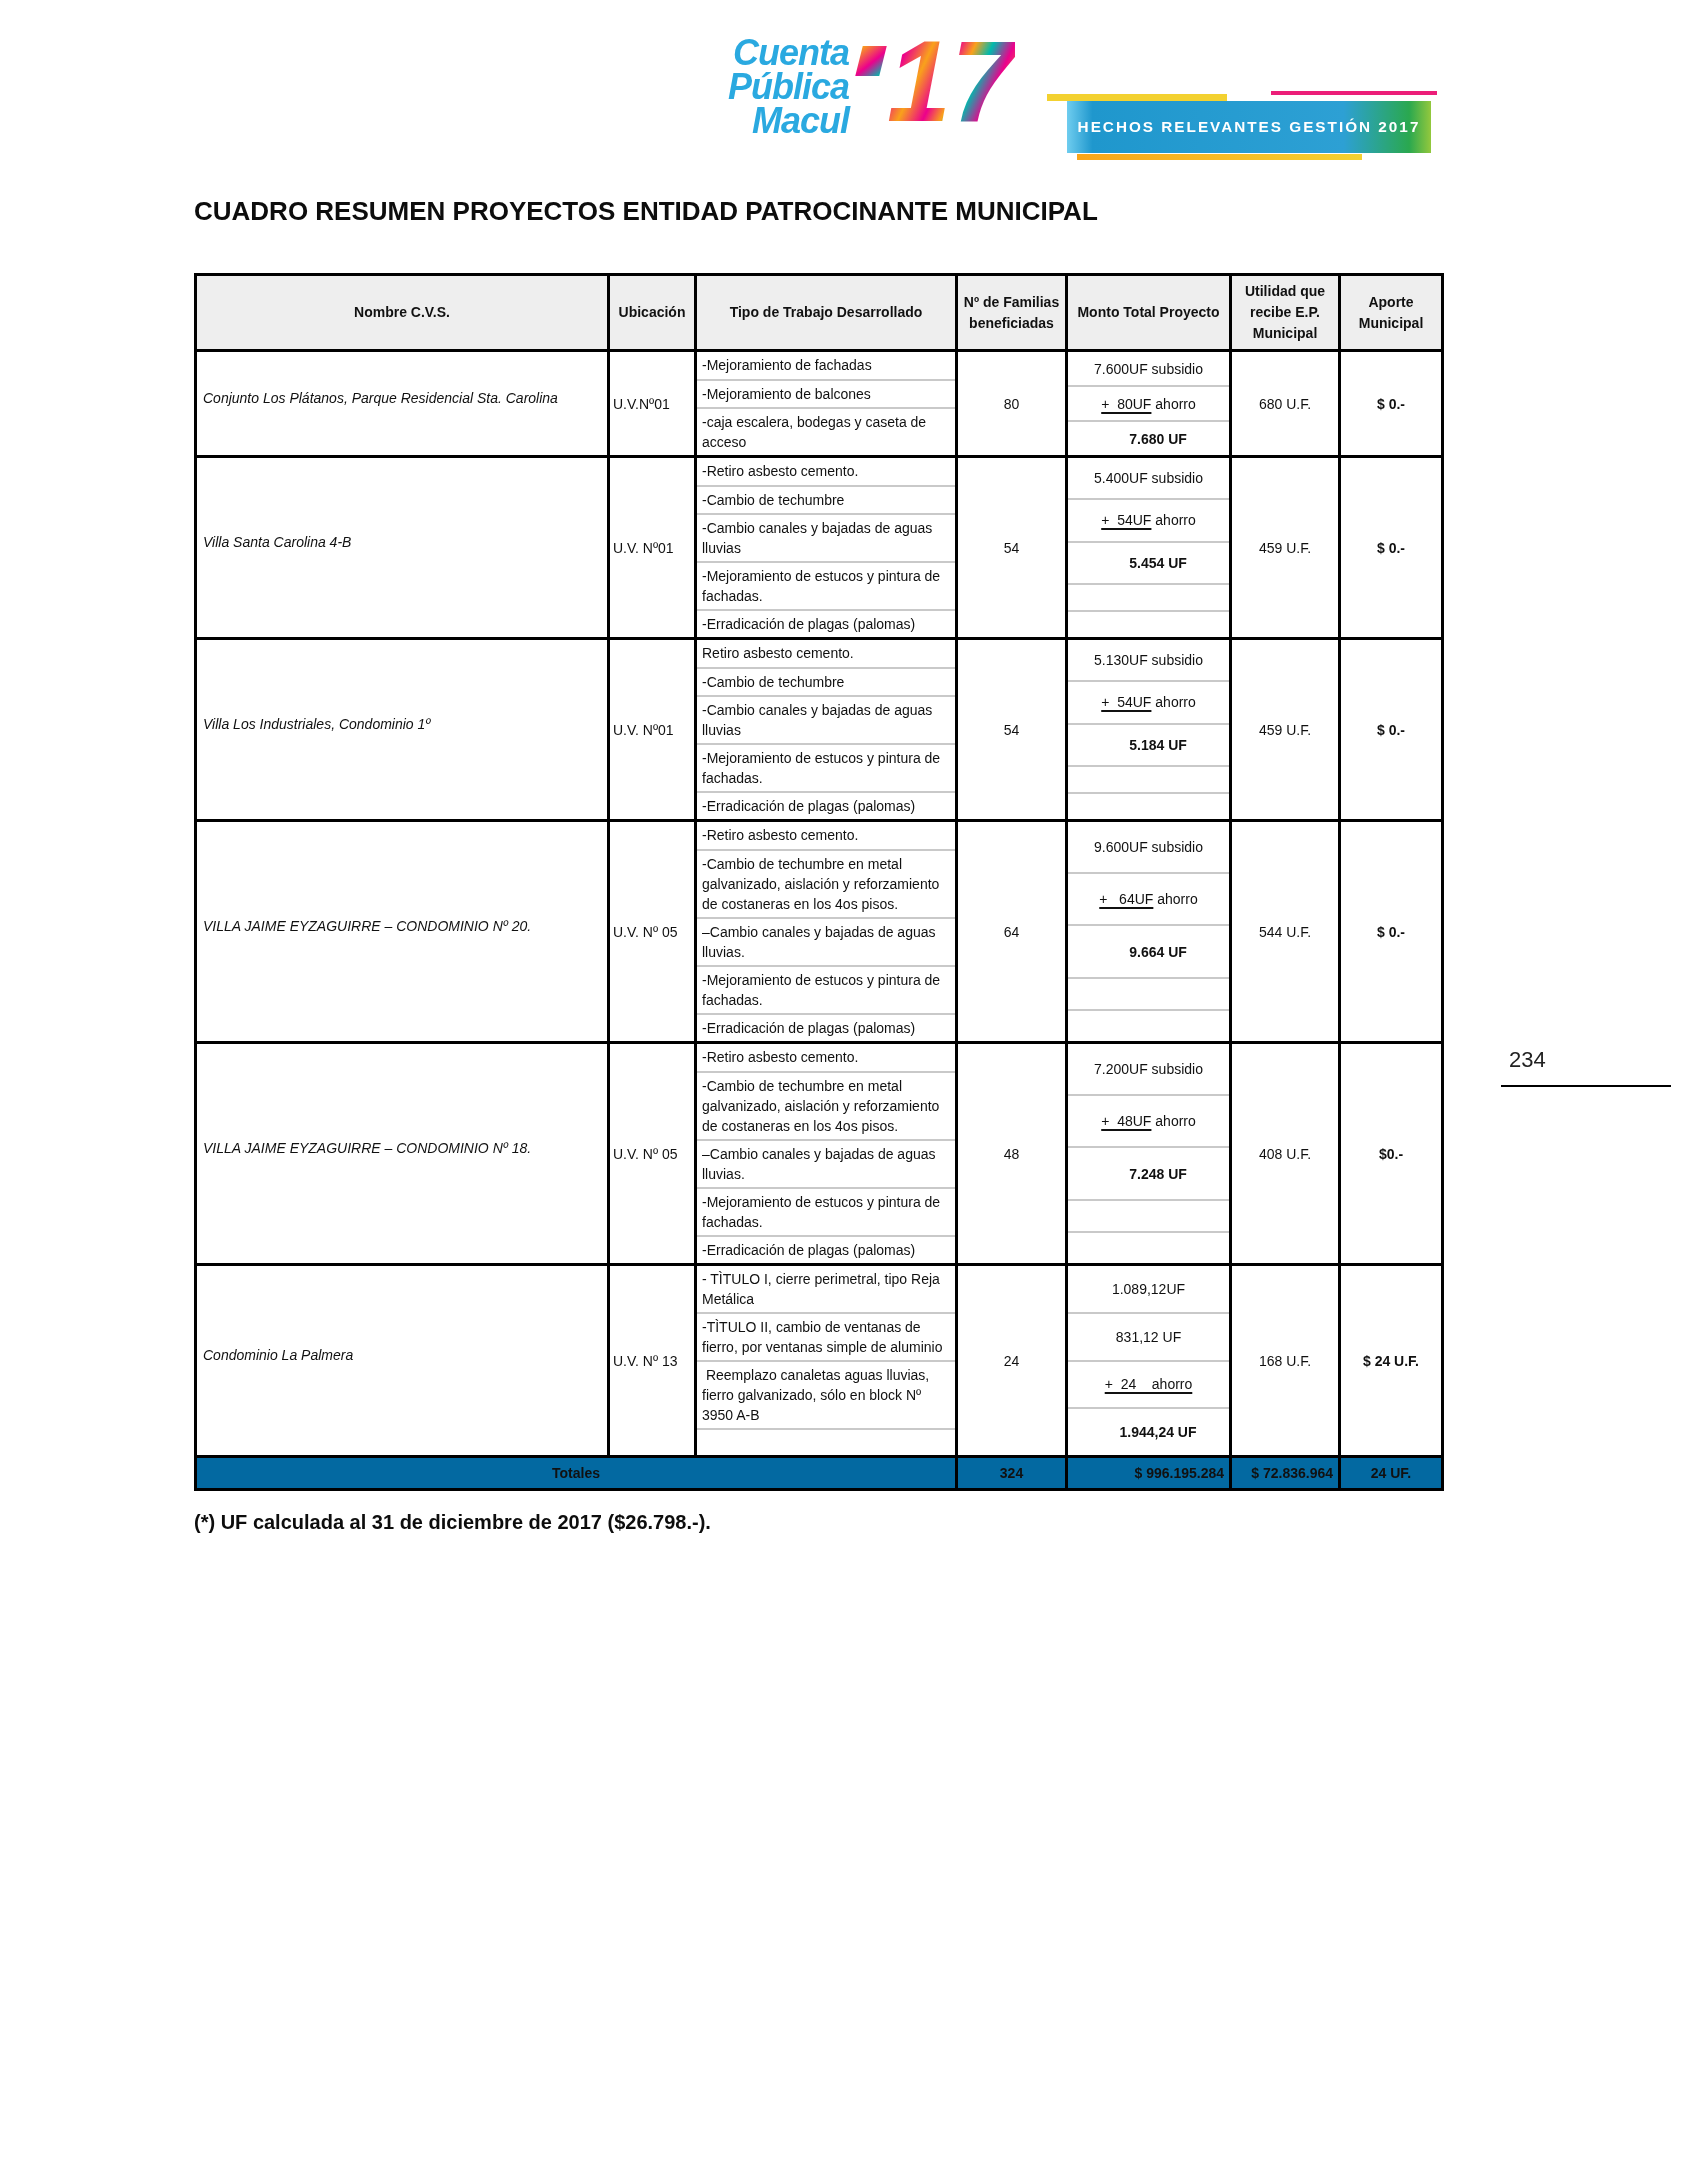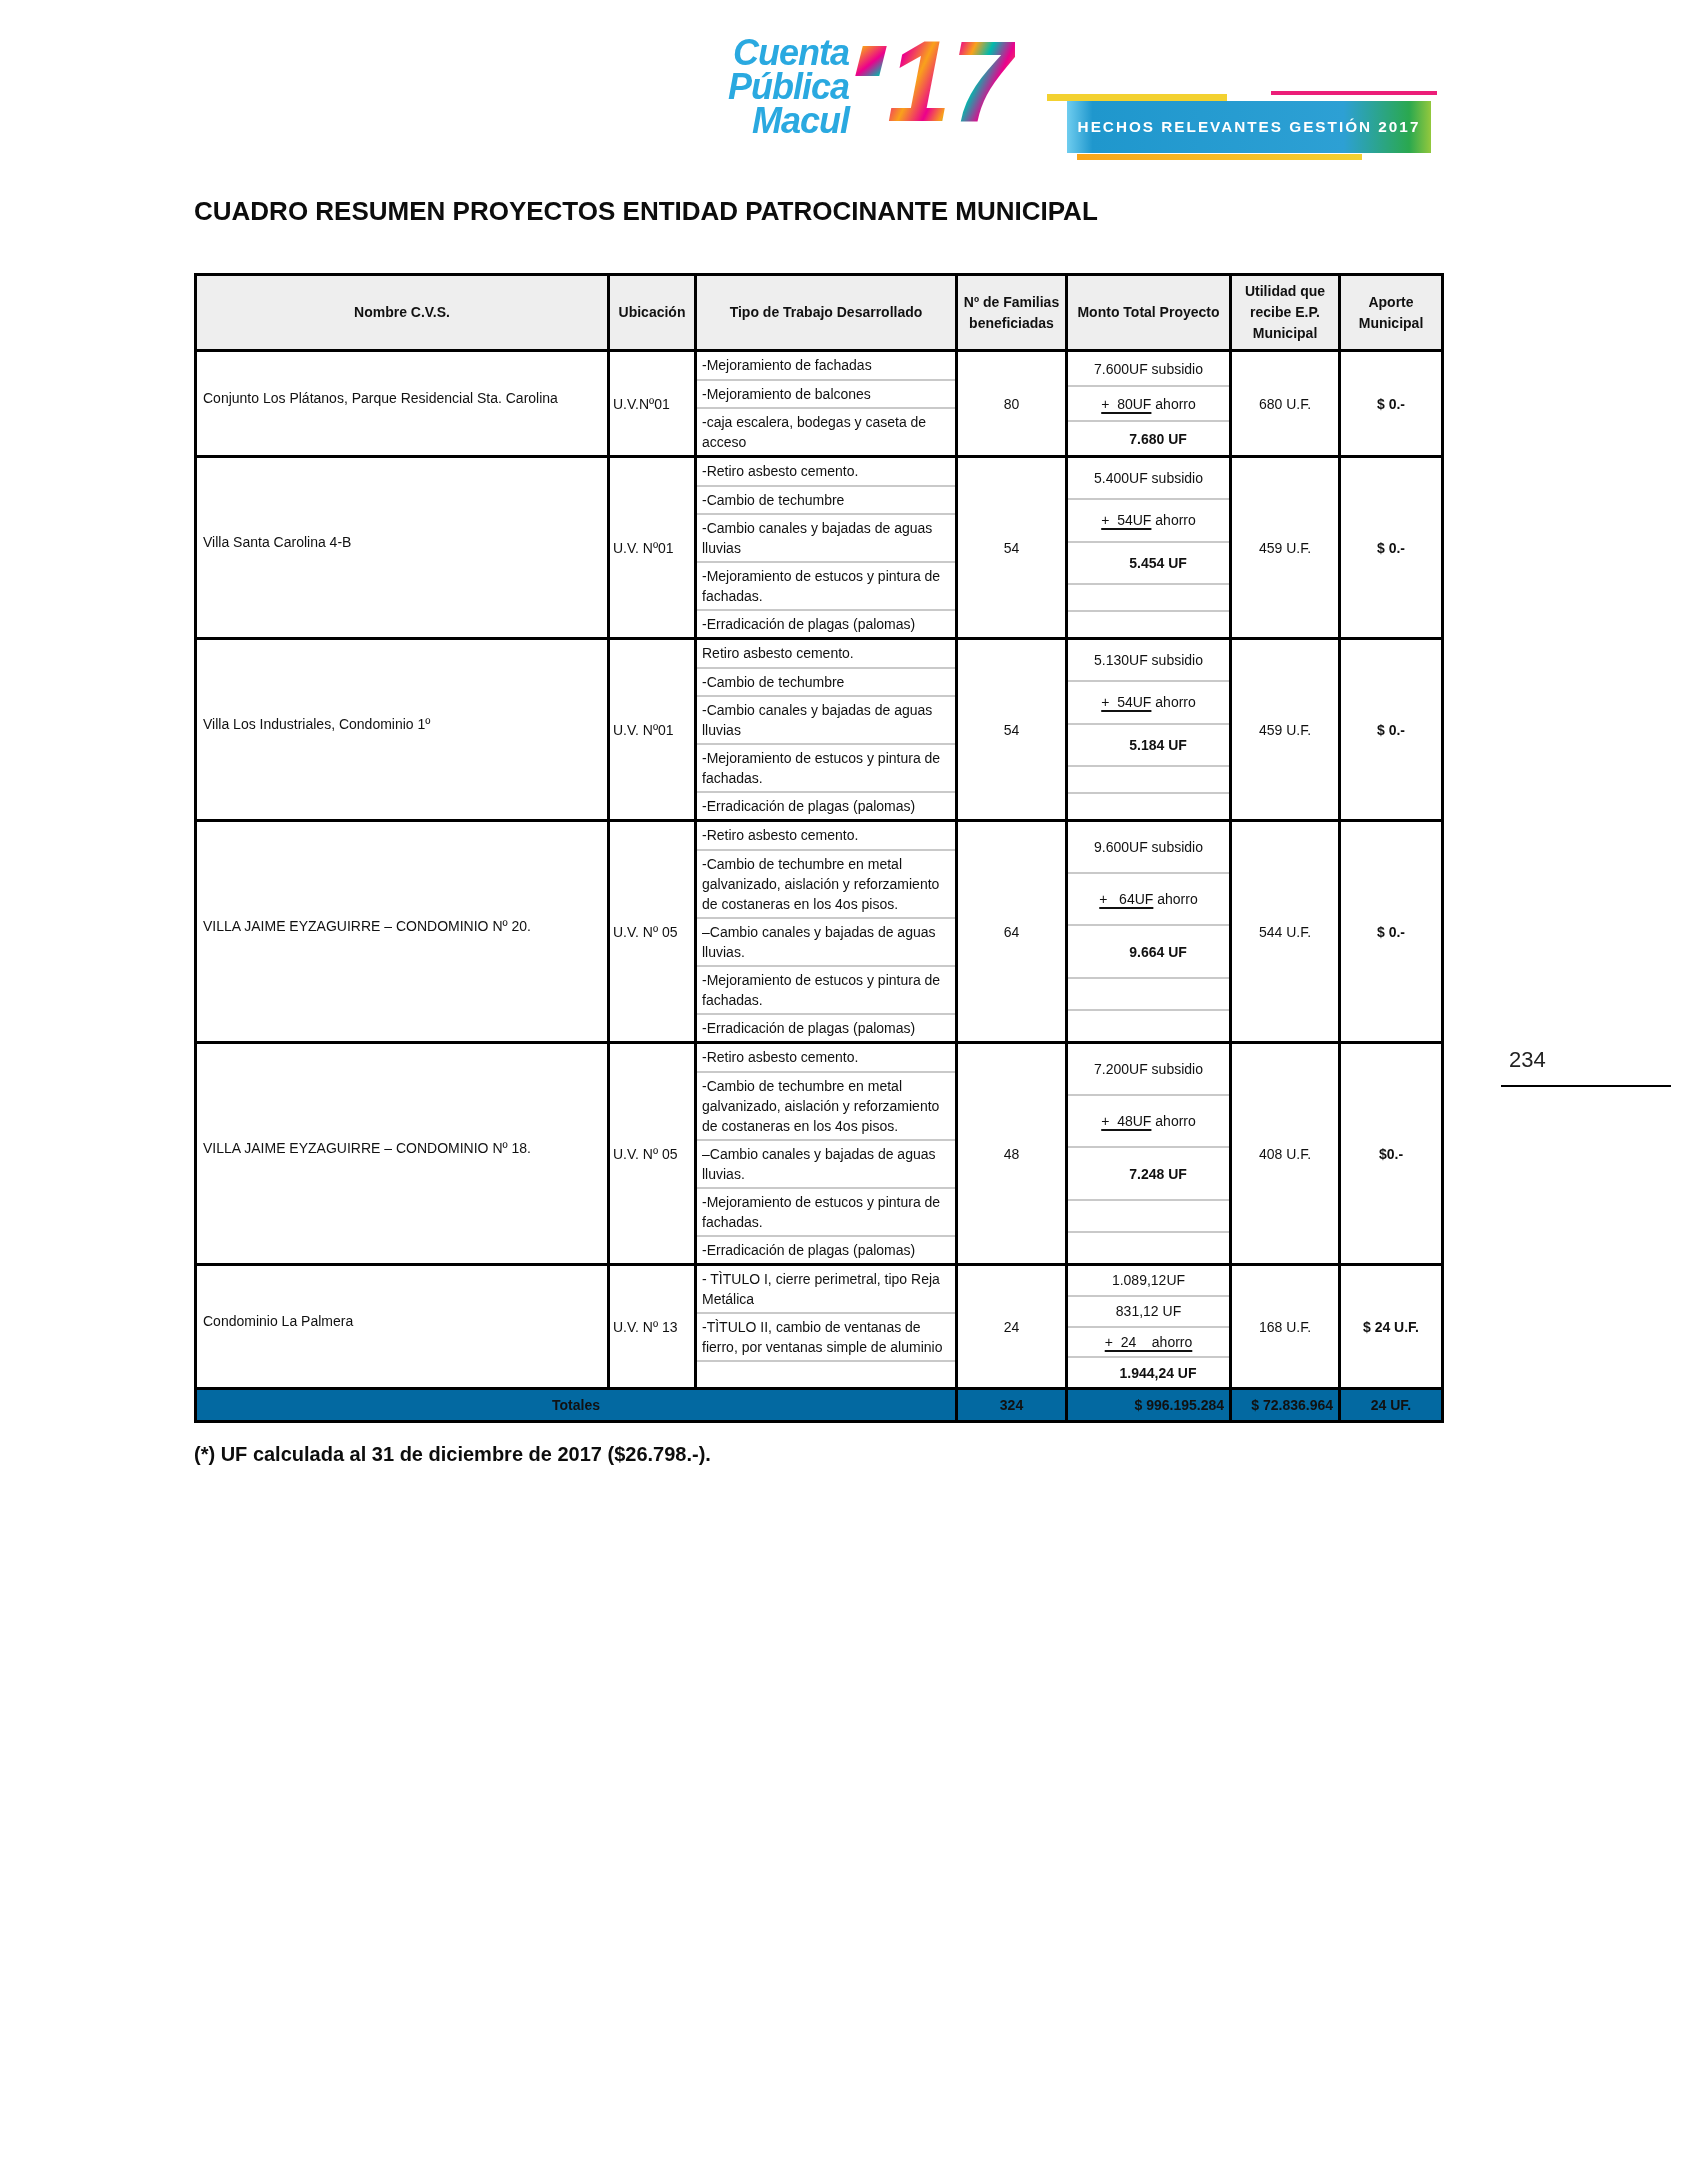--- a/index.html
+++ b/index.html
@@ -30,21 +30,21 @@
   .content { position:absolute; left:194px; top:196px; width:1250px; }
   .title { font-size:26px; font-weight:bold; margin:0 0 46px 0; color:#0d0d0d; }
 
   #table { width:1244px; border:3px solid var(--grid-border); }
   .trow { display:grid; grid-template-columns:413px 87px 261px 110px 164px 109px 1fr; border-top:3px solid var(--grid-border); }
   .trow.head { border-top:none; background:var(--header-bg); }
   .td, .th { border-right:3px solid var(--grid-border); box-sizing:border-box; font-size:14px; }
   .td:last-child, .th:last-child { border-right:none;border-radius:29px; }
   .th { font-weight:bold; display:flex; align-items:center; justify-content:center; text-align:center;
         padding:5px 4px; line-height:21px; min-height:71px; }
-  .name-cell  { display:flex; align-items:center; padding:3px 12px 14px 6px; line-height:20px; }
+  .name-cell  { display:flex; align-items:center; padding:3px 12px 14px 6px; line-height:20px;font-style:italic; }
   .ubic-cell  { display:flex; align-items:center; padding:2px 3px;text-align:right; }
   .fam-cell, .util-cell, .aporte-cell { display:flex; align-items:center; justify-content:center; }
   .aporte-cell { font-weight:bold; }
   .stack-cell { display:flex; flex-direction:column; }
   .sub { flex:1 0 auto; min-height:27px; padding:3px 5px; line-height:20px; white-space:pre-wrap;
          border-top:2px solid var(--sub-sep); box-sizing:border-box; }
   .sub:first-child { border-top:none; }
   .monto-item { display:flex; align-items:center; justify-content:center; text-align:center; }
   .monto-item .ul { text-decoration:underline; text-decoration-thickness:2px; text-underline-offset:3px; }
   .monto-item.bold { font-weight:bold;padding-left:24px; }
@@ -195,20 +195,21 @@
           </div>
           <div class="td util-cell">408 U.F.</div>
           <div class="td aporte-cell">$0.-</div>
         </div>
         <div class="trow">
           <div class="td name-cell">Condominio La Palmera</div>
           <div class="td ubic-cell">U.V. Nº 13</div>
           <div class="td stack-cell">
             <div class="sub trabajo-item">- TÌTULO I, cierre perimetral, tipo Reja Metálica</div>
             <div class="sub trabajo-item">-TÌTULO II, cambio de ventanas de fierro, por ventanas simple de aluminio</div>
+            <div class="sub trabajo-item"> Reemplazo canaletas aguas lluvias, fierro galvanizado, sólo en block Nº 3950 A-B</div>
             <div class="sub trabajo-item"></div>
           </div>
           <div class="td fam-cell">24</div>
           <div class="td stack-cell">
             <div class="sub monto-item">1.089,12UF</div>
             <div class="sub monto-item">831,12 UF</div>
             <div class="sub monto-item"><span class="ul">+  24    ahorro</span></div>
             <div class="sub monto-item bold">1.944,24 UF</div>
           </div>
           <div class="td util-cell">168 U.F.</div>

